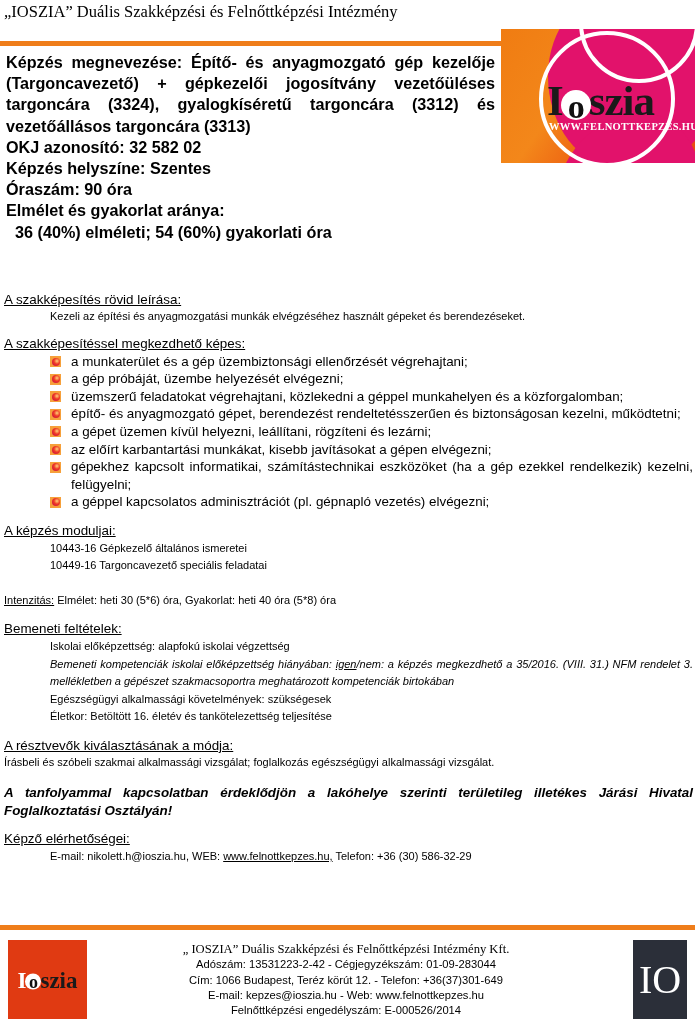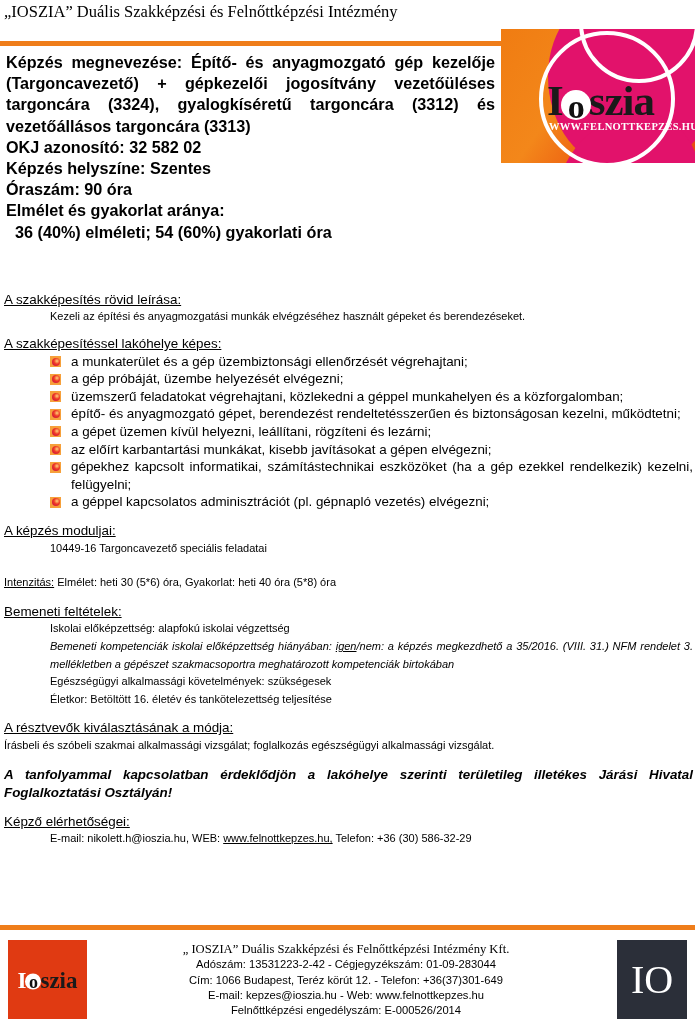--- a/index.html
+++ b/index.html
@@ -267,21 +267,21 @@
     text-align: center;
     font-size: 18px;
     color: #111;
   }
   .footer-logo-left .fw .dark { color: #1a1a1a; }
 
   .footer-logo-right {
     position: absolute;
     right: 8px;
     top: 10px;
-    width: 70px;
+    width: 54px;
     height: 79px;
     background: #2b2f39;
   }
   .footer-logo-right .io {
     position: absolute;
     left: 50%;
     top: 50%;
     transform: translate(-50%, -50%);
     font-family: "Liberation Serif", serif;
     font-size: 40px;
@@ -329,34 +329,35 @@
   <div class="meta-line">Óraszám: 90 óra</div>
   <div class="meta-line">Elmélet és gyakorlat aránya:</div>
   <div class="meta-line meta-indent">36 (40%) elméleti; 54 (60%) gyakorlati óra</div>
 </div>
 
 <div class="body-wrap">
 
   <div class="sec-head">A szakképesítés rövid leírása:</div>
   <div class="para indent">Kezeli az építési és anyagmozgatási munkák elvégzéséhez használt gépeket és berendezéseket.</div>
 
-  <div class="sec-head tight">A szakképesítéssel lakóhelye képes:</div>
+  <div class="sec-head tight">A szakképesítéssel megkezdhető képes:</div>
   <ul class="bullets">
     <li><i class="bullet-icon"></i></li>
     <li><i class="bullet-icon"></i><span>a munkaterület és a gép üzembiztonsági ellenőrzését végrehajtani;</span></li>
     <li><i class="bullet-icon"></i><span>a gép próbáját, üzembe helyezését elvégezni;</span></li>
     <li><i class="bullet-icon"></i><span>üzemszerű feladatokat végrehajtani, közlekedni a géppel munkahelyen és a közforgalomban;</span></li>
     <li><i class="bullet-icon"></i><span>építő- és anyagmozgató gépet, berendezést rendeltetésszerűen és biztonságosan kezelni, működtetni;</span></li>
     <li><i class="bullet-icon"></i><span>a gépet üzemen kívül helyezni, leállítani, rögzíteni és lezárni;</span></li>
     <li><i class="bullet-icon"></i><span>az előírt karbantartási munkákat, kisebb javításokat a gépen elvégezni;</span></li>
     <li><i class="bullet-icon"></i><span>gépekhez kapcsolt informatikai, számítástechnikai eszközöket (ha a gép ezekkel rendelkezik) kezelni, felügyelni;</span></li>
     <li><i class="bullet-icon"></i><span>a géppel kapcsolatos adminisztrációt (pl. gépnapló vezetés) elvégezni;</span></li>
   </ul>
 
   <div class="sec-head">A képzés moduljai:</div>
+  <div class="para indent">10443-16 Gépkezelő általános ismeretei</div>
   <div class="para indent">10449-16 Targoncavezető speciális feladatai</div>
 
   <div class="para" style="margin-top:17px;"><span class="inline-head">Intenzitás:</span> <span>Elmélet: heti 30 (5*6) óra, Gyakorlat: heti 40 óra (5*8) óra</span></div>
 
   <div class="sec-head">Bemeneti feltételek:</div>
   <div class="para indent">Iskolai előképzettség: alapfokú iskolai végzettség</div>
   <div class="para hang just"><span>Bemeneti kompetenciák iskolai előképzettség hiányában: </span><u class="plain">igen</u><span>/nem: a képzés megkezdhető a 35/2016. (VIII. 31.) NFM rendelet 3. mellékletben a gépészet szakmacsoportra meghatározott kompetenciák birtokában</span></div>
   <div class="para indent">Egészségügyi alkalmassági követelmények: szükségesek</div>
   <div class="para indent">Életkor: Betöltött 16. életév és tankötelezettség teljesítése</div>
 

